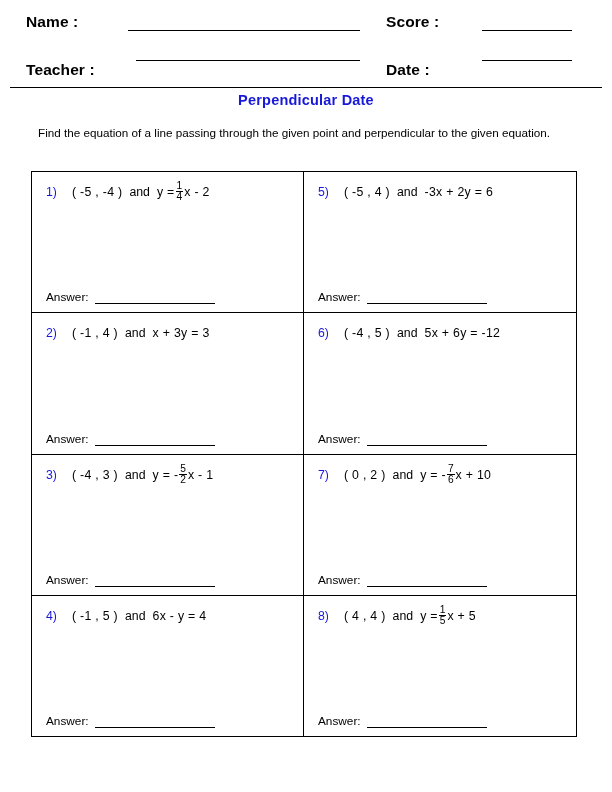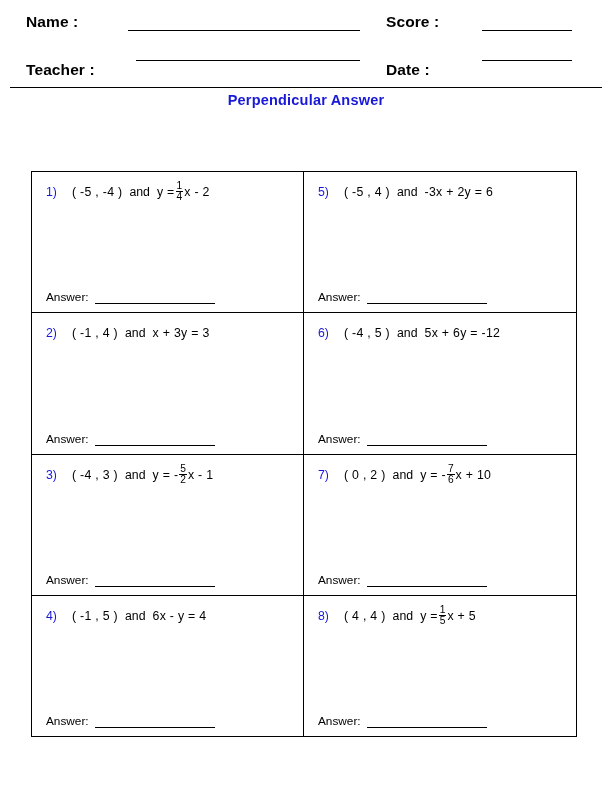--- a/index.html
+++ b/index.html
@@ -196,23 +196,24 @@
   </div>
 
   <div class="blank-line bl-name"></div>
   <div class="blank-line bl-teacher"></div>
   <div class="blank-line bl-score"></div>
   <div class="blank-line bl-date"></div>
 </div>
 
 <div class="hrule"></div>
 
-<div class="title">Perpendicular Answer</div>
+<div class="title">Perpendicular Date</div>
 
 <div class="instructions">
+  <div>Find the equation of a line passing through the given point and perpendicular to the given equation.</div>
 </div>
 
 <div class="grid">
 
   <div class="grid-row">
     <div class="cell">
       <div class="q-line">
         <span class="q-num">1)</span>
         <span class="q-point">( -5 , -4 )</span>
         <span class="q-and">and</span>

